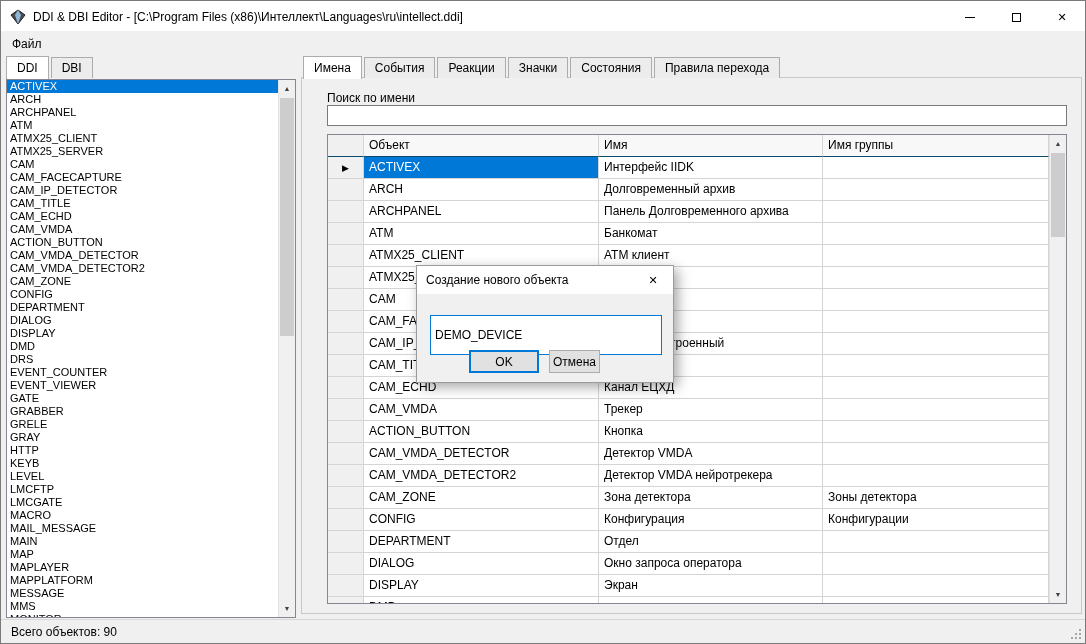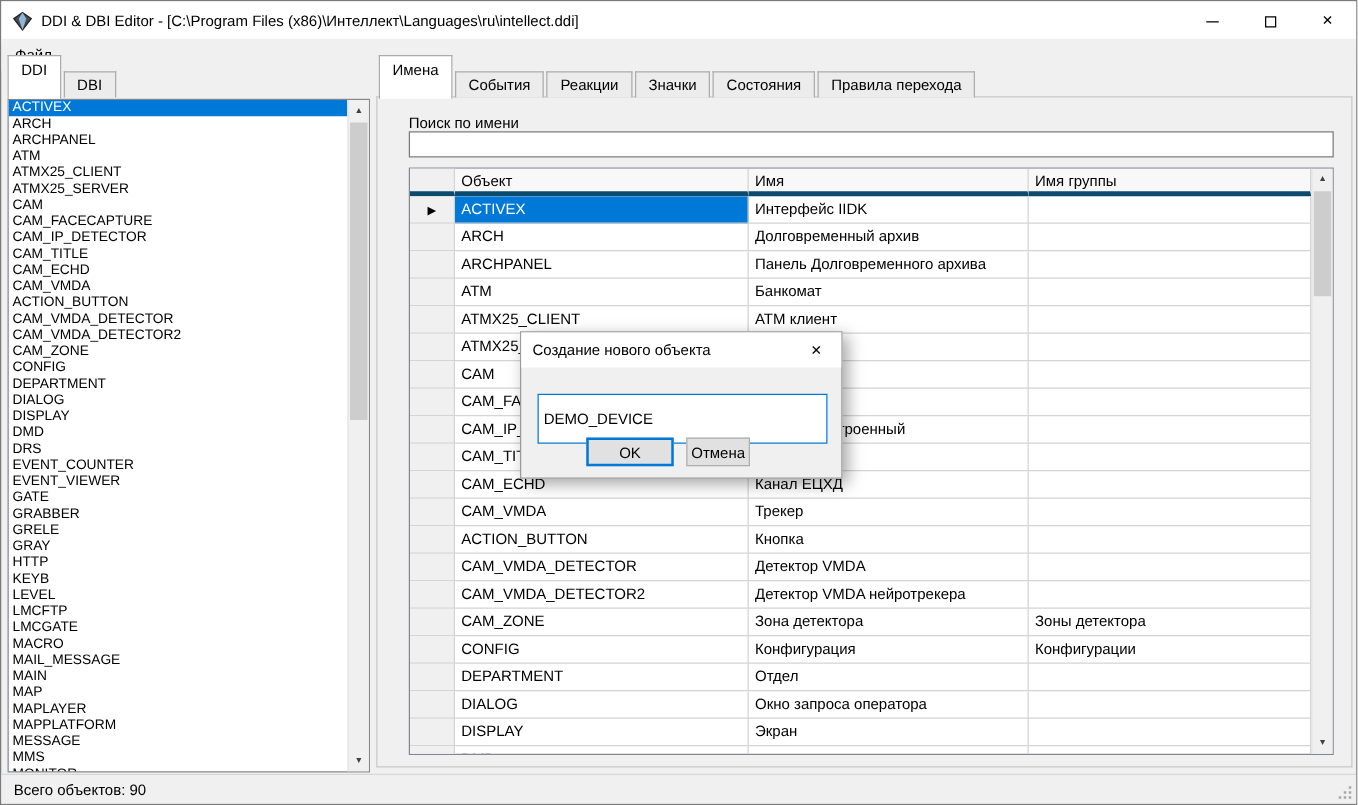--- a/index.html
+++ b/index.html
@@ -19,21 +19,21 @@
 
   
   .menubar { position:absolute; top:30px; left:0; right:0; height:26px; background:#f0f0f0; display:flex; align-items:center; }
   .menu-item { padding:4px 11px; }
 
   
   .ltabs, .rtabs { position:absolute; top:57px; display:flex; align-items:flex-end; height:20px; z-index:2; }
   .ltabs { left:5px; }
   .rtabs { left:302px; }
   .ltab, .rtab { border:1px solid #acacac; border-bottom:none; background:#ececec; padding:3px 10px 3px 10px; font-size:12px; margin-right:2px; white-space:nowrap; }
-  .ltab.active, .rtab.active { background:#fff; padding-top:4px; padding-bottom:16px; position:relative; top:1px; z-index:3; }
+  .ltab.active, .rtab.active { background:#fff; padding-top:4px; padding-bottom:4px; position:relative; top:1px; z-index:3; }
 
   
   .listbox { position:absolute; top:78px; left:5px; width:290px; height:539px; background:#fff; border:1px solid #828790; }
   .list-items { position:absolute; top:0; left:0; right:17px; bottom:0; overflow:hidden; }
   .list-item { height:13px; line-height:13px; font-size:11px; padding-left:3px; white-space:nowrap; }
   .list-item.selected { background:#0078d7; color:#fff; }
 
   
   .scrollbar-v { position:absolute; top:0; right:0; bottom:0; width:17px; background:#f0f0f0; border-left:1px solid #e2e2e2; }
   .sb-btn { position:absolute; left:0; width:16px; height:17px; display:flex; align-items:center; justify-content:center; font-size:7px; color:#404040; }
@@ -44,21 +44,21 @@
 
   
   .tabpage { position:absolute; left:300px; top:76px; width:781px; height:537px; border:1px solid #c8c8c8; background:#f0f0f0; }
   .search-label { position:absolute; left:25px; top:13px; }
   .search-input { position:absolute; left:25px; top:27px; width:740px; height:21px; border:1px solid #7a7a7a; background:#fff; font-family:inherit; font-size:12px; padding:2px 4px; }
 
   
   .grid { position:absolute; left:25px; top:56px; width:740px; height:470px; background:#fff; border:1px solid #828790; }
   .grid-inner { position:absolute; top:0; left:0; right:17px; bottom:0; }
   .grid-header { display:flex; height:22px; background:#f8f8f8; }
-  .gh-cell { border-right:1px solid #d4d4d4; border-bottom:4px solid #0c4a6e; padding:3px 5px; white-space:nowrap; overflow:hidden; }
+  .gh-cell { border-right:1px solid #d4d4d4; border-bottom:1px solid #0c4a6e; padding:3px 5px; white-space:nowrap; overflow:hidden; }
   .gsel-h { width:36px; background:#f0f0f0; flex:0 0 auto; }
   .col0 { width:235px; flex:0 0 auto; }
   .col1 { width:224px; flex:0 0 auto; }
   .col2 { flex:1; }
   .grid-rows { position:absolute; top:22px; left:0; right:0; bottom:0; overflow:hidden; }
   .grow { display:flex; height:22px; }
   .gcell { border-right:1px solid #d4d4d4; border-bottom:1px solid #d4d4d4; padding:3px 5px; white-space:nowrap; overflow:hidden; font-size:12px; }
   .gsel { width:36px; flex:0 0 auto; background:#f0f0f0; display:flex; align-items:center; justify-content:center; font-size:9px; padding:0; }
   .cellsel { background:#0078d7; color:#fff; }
 

